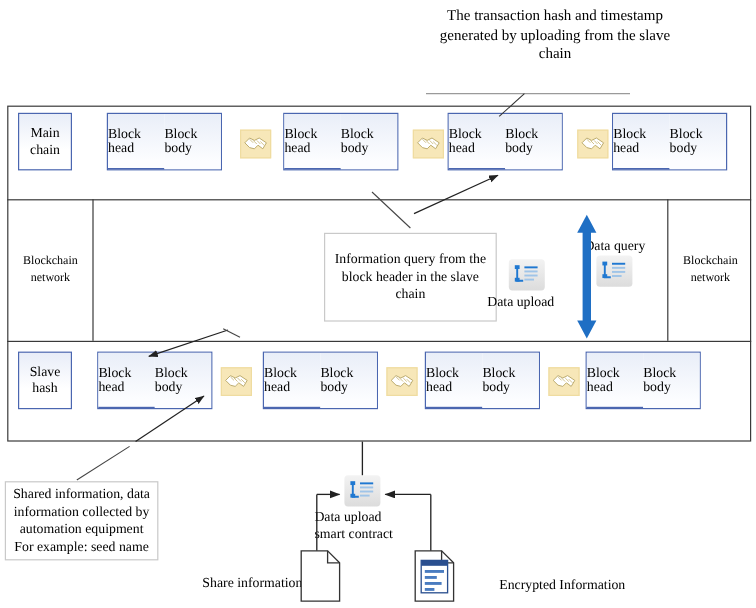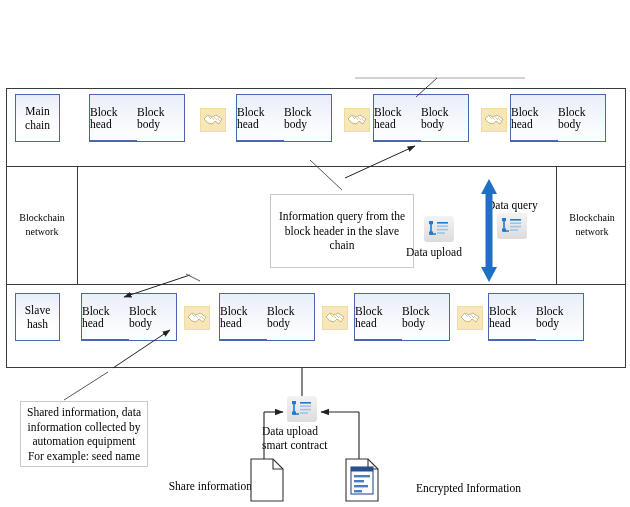--- a/index.html
+++ b/index.html
@@ -98,20 +98,21 @@
   .iconlabel{font-size:11.5px;line-height:14px;text-align:left;}
 
   
   .overlay{position:absolute;left:0;top:0;width:630px;height:507px;pointer-events:none;}
 </style>
 </head>
 <body>
 
 <div class="stage">
 
+  <div class="abs top-caption">The transaction hash and timestamp generated by uploading from the slave chain</div>
 
   <div class="abs frame"></div>
   <div class="abs row-div r1"></div>
   <div class="abs row-div r2"></div>
   <div class="abs col-div c1"></div>
   <div class="abs col-div c2"></div>
 
   <div class="abs chainlabel main">
     <span>Main chain</span>
   </div>
@@ -222,21 +223,21 @@
       <path d="M2 8 L6 4 L10 6 L14 4 L20 8 L17 13 L13 10 L10 13 L6 12 Z" fill="#ffffff" stroke="#b9a86a" stroke-width="0.8"></path>
       <path d="M6 5 L9 8 M9 6 L12 9 M12 6 L15 9 M15 7 L18 10" stroke="#c9b878" stroke-width="0.7" fill="none"></path>
     </svg>
   </div>
 
   <div class="abs block" style="left:488px;top:293px;">
     <div class="head">Block head</div>
     <div class="body">Block body</div>
   </div>
 
-  <div class="abs callout" style="left:20px;top:401px;width:128px;height:66px;">Shared information, data information collected by automation equipment For example: seed name</div>
+  <div class="abs callout" style="left:4px;top:401px;width:128px;height:66px;">Shared information, data information collected by automation equipment For example: seed name</div>
 
   <div class="abs sc-icon" style="left:287px;top:396px;">
     <svg width="22" height="18" viewBox="0 0 22 18">
       <path d="M3 2 V14 H8" stroke="#1f78d1" stroke-width="1.6" fill="none"></path>
       <rect x="1" y="1" width="4" height="3.2" fill="#1f78d1"></rect>
       <rect x="1" y="11.5" width="4" height="3.2" fill="#1f78d1"></rect>
       <rect x="9" y="2" width="11" height="1.6" fill="#1f78d1"></rect>
       <rect x="9" y="5.4" width="11" height="1.6" fill="#9fc4e8"></rect>
       <rect x="9" y="8.8" width="11" height="1.6" fill="#9fc4e8"></rect>
       <rect x="9" y="12.2" width="8" height="1.6" fill="#9fc4e8"></rect>

